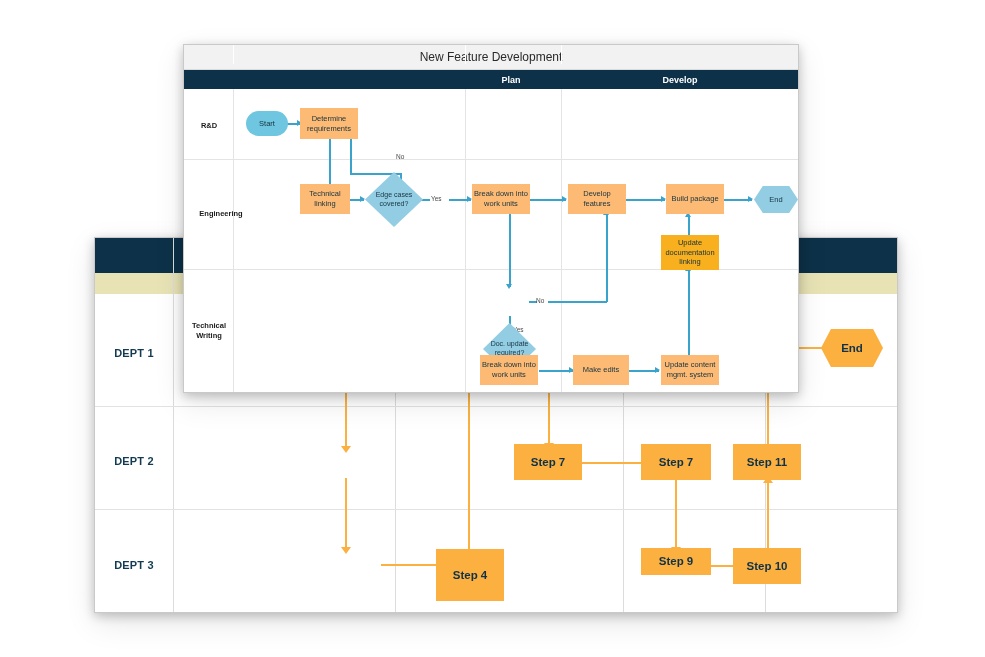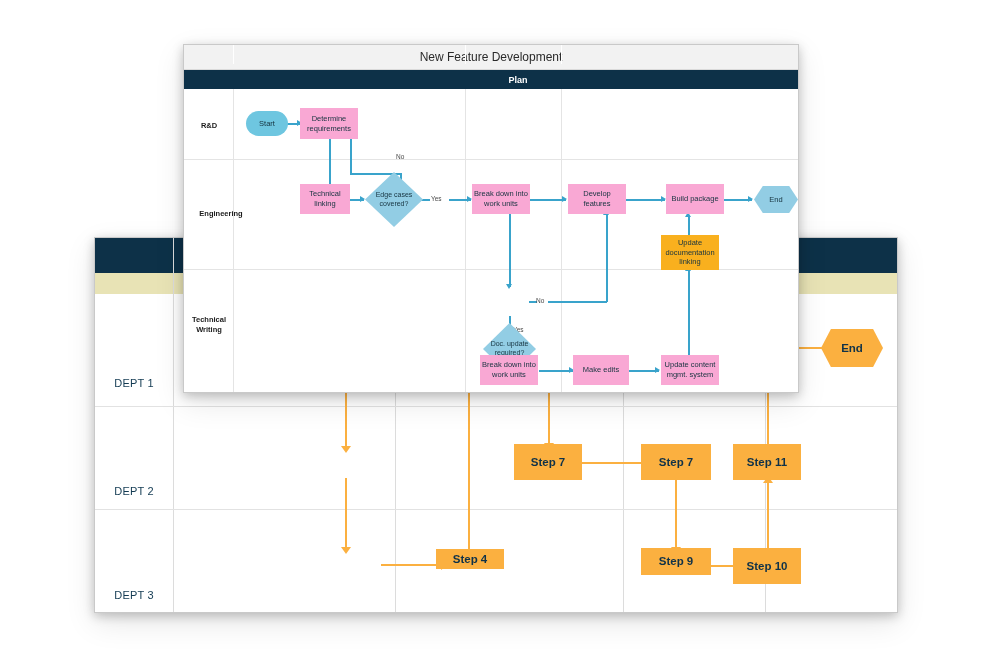--- a/index.html
+++ b/index.html
@@ -22,21 +22,21 @@
   }
 
   
   #back-card{left:94px;top:237px;width:804px;height:376px;}
   #back-card .band-navy{position:absolute;left:0;top:0;width:100%;height:35px;background:#0d3148;}
   #back-card .band-cream{position:absolute;left:0;top:35px;width:100%;height:21px;background:#e8e3b5;}
   #back-card .grid-v{position:absolute;top:0;bottom:0;width:1px;background:#dcdcdc;}
   #back-card .grid-h{position:absolute;left:0;right:0;height:1px;background:#e2e2e2;}
   #back-card .lane-label{
     position:absolute;left:6px;width:66px;text-align:center;
-    font-size:11px;font-weight:normal;color:#123a52;letter-spacing:.2px;margin-top:30px;
+    font-size:11px;font-weight:bold;color:#123a52;letter-spacing:.2px;
   }
   .bx{
     position:absolute;box-sizing:border-box;
     display:flex;align-items:center;justify-content:center;
     font-size:11.5px;font-weight:bold;color:#103248;
     text-align:center;line-height:1.25;
   }
   .bx.orange{background:#fbb040;}
   .bx.red{background:#d8222a;color:#ffffff;}
   .hexa{
@@ -73,21 +73,21 @@
   }
   #front-card .hdr-sep{position:absolute;top:0;height:19px;width:1px;background:#ffffff;}
   #front-card .gv{position:absolute;top:44px;bottom:0;width:1px;background:#e4e4e4;}
   #front-card .gh{position:absolute;left:0;right:0;height:1px;background:#e4e4e4;}
   #front-card .lane{
     position:absolute;left:2px;width:46px;text-align:center;
     font-size:7.5px;font-weight:bold;color:#1a1a1a;line-height:1.35;
   }
   
   .fb{
-    position:absolute;box-sizing:border-box;background:#f9a8d4;
+    position:absolute;box-sizing:border-box;background:#fdba74;
     display:flex;align-items:center;justify-content:center;
     font-size:7.5px;color:#16333f;text-align:center;line-height:1.3;
     padding:1px;
   }
   .fb.yellow{background:#f9b01e;}
   .fpill{
     position:absolute;background:#6ec6e0;border-radius:18px;
     display:flex;align-items:center;justify-content:center;
     font-size:7.5px;color:#16333f;
   }
@@ -166,44 +166,45 @@
     <div class="oL" style="left:700px;top:109px;width:56px;height:2px;"></div>
     <div class="oAr right" style="left:752px;top:105px;"></div>
 
     <div class="pill" style="left:156px;top:113px;width:62px;height:40px;">Start</div>
     <div class="hexa" style="left:726px;top:91px;width:62px;height:38px;">End</div>
 
     <div class="bx orange" style="left:419px;top:206px;width:68px;height:36px;">Step 7</div>
     <div class="bx orange" style="left:546px;top:206px;width:70px;height:36px;">Step 7</div>
     <div class="bx orange" style="left:638px;top:206px;width:68px;height:36px;">Step 11</div>
 
-    <div class="bx orange" style="left:341px;top:311px;width:68px;height:20px;">Step 4</div>
+    <div class="bx orange" style="left:341px;top:311px;width:68px;height:52px;">Step 4</div>
     <div class="bx orange" style="left:546px;top:310px;width:70px;height:27px;">Step 9</div>
     <div class="bx orange" style="left:638px;top:310px;width:68px;height:36px;">Step 10</div>
   </div>
 
   <div class="card" id="front-card">
 
     <div class="title">New Feature Development</div>
 
     <div class="hdr"></div>
     <div class="hdr-sep" style="left:49px;"></div>
     <div class="hdr-sep" style="left:281px;"></div>
     <div class="hdr-sep" style="left:377px;"></div>
-    <div class="hdr-cell" style="left:286px;top:25px;width:96px;">Plan</div>
+    <div class="hdr-cell" style="left:279px;top:25px;width:96px;">Plan</div>
+    <div class="hdr-cell" style="left:377px;top:25px;width:238px;">Develop</div>
 
     <div class="gv" style="left:49px;"></div>
     <div class="gv" style="left:281px;"></div>
     <div class="gv" style="left:377px;"></div>
     <div class="gh" style="top:114px;"></div>
     <div class="gh" style="top:224px;"></div>
 
     <div class="lane" style="top:76px;">R&amp;D</div>
     <div class="lane" style="top:164px;margin-left:12px;">Engineering</div>
-    <div class="lane" style="top:270px;">Technical Writing</div>
+    <div class="lane" style="top:276px;">Technical Writing</div>
 
     <div class="bL" style="left:103px;top:78px;width:13px;height:1.5px;"></div>
     <div class="bAr right" style="left:113px;top:75px;"></div>
 
     <div class="bL" style="left:145px;top:94px;width:1.5px;height:54px;"></div>
     <div class="bAr down" style="left:142px;top:145px;"></div>
 
     <div class="bL" style="left:165px;top:154px;width:0px;height:0px;"></div>
     <div class="bL" style="left:166px;top:154px;width:14px;height:1.5px;"></div>
     <div class="bAr right" style="left:176px;top:151px;"></div>

